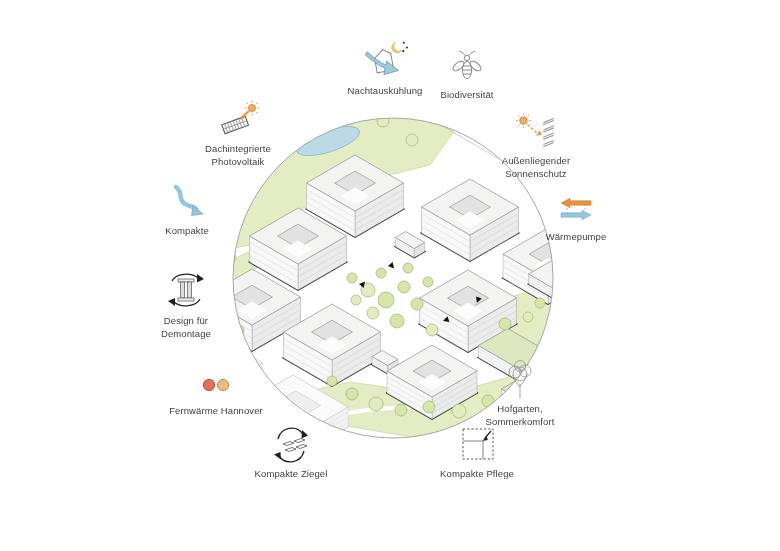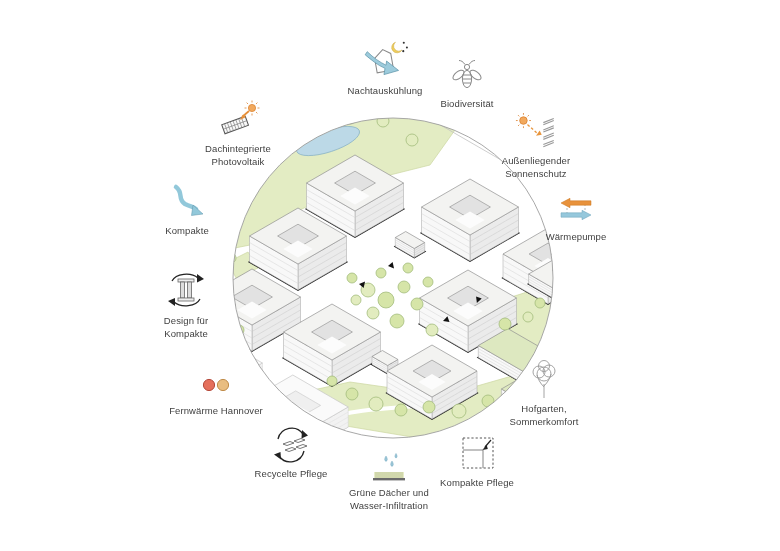--- a/index.html
+++ b/index.html
@@ -309,21 +309,21 @@
       </g>
       <path d="M6 13 C12 19 18 23 24 26 L24.5 22 L36 31 L22 35 L23 29 C16 26 10 21 4 16 Z" fill="#9ccbdc" stroke="#5d93a8" stroke-width="0.7"></path>
       <path d="M33 4 a5.2 5.2 0 1 0 6.2 7.4 a4.4 4.4 0 1 1 -6.2 -7.4" fill="#f0cf5e" stroke="#caa93f" stroke-width="0.5"></path>
       <circle cx="41" cy="4.5" r="1" fill="#333"></circle>
       <circle cx="44" cy="9" r="1" fill="#333"></circle>
       <circle cx="40.5" cy="12.5" r="1" fill="#333"></circle>
     </svg>
     <div class="lbl">Nachtauskühlung</div>
   </div>
 
-  <div class="feature" style="left:407px;top:55px">
+  <div class="feature" style="left:407px;top:46px">
     <svg width="44" height="40" viewBox="0 0 44 40">
       <g stroke="#8a8a8a" stroke-width="1" fill="none">
         <path d="M20 9.5 C18 6.5 16 5.5 14 5.5 M24 9.5 C26 6.5 28 5.5 30 5.5"></path>
         <circle cx="22" cy="12" r="2.6"></circle>
         <ellipse cx="22" cy="24" rx="4.6" ry="8.6"></ellipse>
         <path d="M17.8 20 H26.2 M17.5 24 H26.5 M18 28 H26"></path>
         <ellipse cx="13.5" cy="20" rx="6.5" ry="3.4" transform="rotate(-38 13.5 20)"></ellipse>
         <ellipse cx="30.5" cy="20" rx="6.5" ry="3.4" transform="rotate(38 30.5 20)"></ellipse>
       </g>
     </svg>
@@ -351,78 +351,60 @@
     <svg width="46" height="38" viewBox="0 0 44 38">
       <line x1="13" y1="14" x2="13" y2="24" stroke="#999" stroke-width="0.7" stroke-dasharray="2 2"></line>
       <line x1="31" y1="14" x2="31" y2="24" stroke="#999" stroke-width="0.7" stroke-dasharray="2 2"></line>
       <path d="M37 10.8 L16 10.8 L16 8.3 L7 13 L16 17.7 L16 15.2 L37 15.2 Z" fill="#e8923c" stroke="#c9741f" stroke-width="0.5"></path>
       <path d="M7 22.8 L28 22.8 L28 20.3 L37 25 L28 29.7 L28 27.2 L7 27.2 Z" fill="#96c8dc" stroke="#68a0b8" stroke-width="0.5"></path>
     </svg>
     <div class="lbl">Wärmepumpe</div>
   </div>
 
 
-  <div class="feature" style="left:484px;top:356px">
+  <div class="feature" style="left:460px;top:356px">
     <svg width="44" height="44" viewBox="0 0 44 44">
       <g stroke="#9a9a9a" stroke-width="0.9" fill="none">
         <path d="M22 42 V28"></path>
         <path d="M22 31 C18 27 16 23 15 19 M22 30 C26 26 28 22 29 18"></path>
         <circle cx="17" cy="16" r="6"></circle>
         <circle cx="27" cy="15" r="6"></circle>
         <circle cx="22" cy="10" r="5.5"></circle>
         <circle cx="22" cy="18" r="7"></circle>
       </g>
     </svg>
     <div class="lbl">Hofgarten,
 Sommerkomfort</div>
   </div>
 
-  <div class="feature" style="left:417px;top:432px">
+  <div class="feature" style="left:417px;top:423px">
     <svg width="44" height="42" viewBox="0 0 44 42">
       <rect x="8" y="6" width="30" height="30" fill="none" stroke="#555" stroke-width="1" stroke-dasharray="2.2 2"></rect>
       <path d="M8 18 H28 M28 18 V36" stroke="#777" stroke-width="0.9" fill="none"></path>
       <line x1="36" y1="8" x2="30" y2="15" stroke="#222" stroke-width="1.2"></line>
       <path d="M27.5 18 L31.5 12.5 L32.8 17 Z" fill="#222"></path>
     </svg>
     <div class="lbl">Kompakte Pflege</div>
   </div>
 
-  <div class="feature" style="left:329px;top:446px">
-    <svg width="46" height="38" viewBox="0 0 44 38">
-      <g transform="translate(19,13)">
-          <path d="M0 -3 C1.8 -0.5 1.8 1.8 0 2.4 C-1.8 1.8 -1.8 -0.5 0 -3" fill="#9ac6d8" stroke="#6fa3ba" stroke-width="0.4"></path>
-        </g>
-      <g transform="translate(25,18)">
-          <path d="M0 -3 C1.8 -0.5 1.8 1.8 0 2.4 C-1.8 1.8 -1.8 -0.5 0 -3" fill="#9ac6d8" stroke="#6fa3ba" stroke-width="0.4"></path>
-        </g>
-      <g transform="translate(29,10)">
-          <path d="M0 -2.6 C1.5 -0.4 1.5 1.5 0 2 C-1.5 1.5 -1.5 -0.4 0 -2.6" fill="#9ac6d8" stroke="#6fa3ba" stroke-width="0.4"></path>
-        </g>
-      <rect x="7" y="26" width="30" height="6" fill="#e7ecc8"></rect>
-      <path d="M9 26 V32 M11 26 V32 M13 26 V32 M15 26 V32 M17 26 V32 M19 26 V32 M21 26 V32 M23 26 V32 M25 26 V32 M27 26 V32 M29 26 V32 M31 26 V32 M33 26 V32 M35 26 V32" stroke="#b5c08b" stroke-width="0.9" fill="none"></path>
-      <rect x="6" y="32" width="32" height="2.4" fill="#6a6a6a"></rect>
-    </svg>
-    <div class="lbl">Grüne Dächer und
-Wasser-Infiltration</div>
-  </div>
 
   <div class="feature" style="left:231px;top:423px">
     <svg width="44" height="42" viewBox="0 0 44 42">
       <path d="M9 16 A14 14 0 0 1 34 11" fill="none" stroke="#222" stroke-width="1.3"></path>
       <path d="M33 7 L39 12.5 L32.5 15.5 Z" fill="#222"></path>
       <path d="M35 28 A14 14 0 0 1 10 33" fill="none" stroke="#222" stroke-width="1.3"></path>
       <path d="M11.5 29 L5 31.5 L12 36.5 Z" fill="#222"></path>
       <g fill="#ffffff" stroke="#555" stroke-width="0.8">
         <path d="M14 21 l7 -2.5 l4 1.5 l-7 2.5 Z"></path>
         <path d="M25 18 l7 -2.5 l4 1.5 l-7 2.5 Z"></path>
         <path d="M16 27 l7 -2.5 l4 1.5 l-7 2.5 Z"></path>
         <path d="M27 24 l7 -2.5 l4 1.5 l-7 2.5 Z"></path>
       </g>
     </svg>
-    <div class="lbl">Recycelte Pflege</div>
+    <div class="lbl">Kompakte Ziegel</div>
   </div>
 
   <div class="feature" style="left:156px;top:372px">
     <svg width="44" height="28" viewBox="0 0 44 28">
       <circle cx="15" cy="13" r="5.6" fill="#e5705c" stroke="#b54a3c" stroke-width="1"></circle>
       <circle cx="29" cy="13" r="5.6" fill="#e9bd80" stroke="#c08c4a" stroke-width="1"></circle>
     </svg>
     <div class="lbl" style="margin-top:2px">Fernwärme Hannover</div>
   </div>
 
@@ -431,21 +413,21 @@
       <path d="M8 13 A15 10 0 0 1 34 10" fill="none" stroke="#222" stroke-width="1.2"></path>
       <path d="M33 6 L40 11 L33 14.5 Z" fill="#222"></path>
       <path d="M36 31 A15 10 0 0 1 10 34" fill="none" stroke="#222" stroke-width="1.2"></path>
       <path d="M11 30 L4 33 L11 38 Z" fill="#222"></path>
       <rect x="14" y="11" width="16" height="3" fill="#eeeeee" stroke="#666" stroke-width="0.8"></rect>
       <rect x="16.5" y="14" width="4" height="16" fill="#dddddd" stroke="#666" stroke-width="0.8"></rect>
       <rect x="23.5" y="14" width="4" height="16" fill="#dddddd" stroke="#666" stroke-width="0.8"></rect>
       <rect x="14" y="30" width="16" height="3" fill="#eeeeee" stroke="#666" stroke-width="0.8"></rect>
     </svg>
     <div class="lbl">Design für
-Kompakte</div>
+Demontage</div>
   </div>
 
   <div class="feature" style="left:127px;top:182px">
     <svg width="44" height="40" viewBox="0 0 44 40">
       <path d="M11 5 C19 11 12 17 20 22 C26 25 28 24 31 27" fill="none" stroke="#92c8da" stroke-width="4.5" stroke-linecap="round"></path>
       <path d="M28 23 L38 32 L26.5 33.5 Z" fill="#92c8da" stroke="#5d93a8" stroke-width="0.5"></path>
     </svg>
     <div class="lbl">Kompakte</div>
   </div>
 

